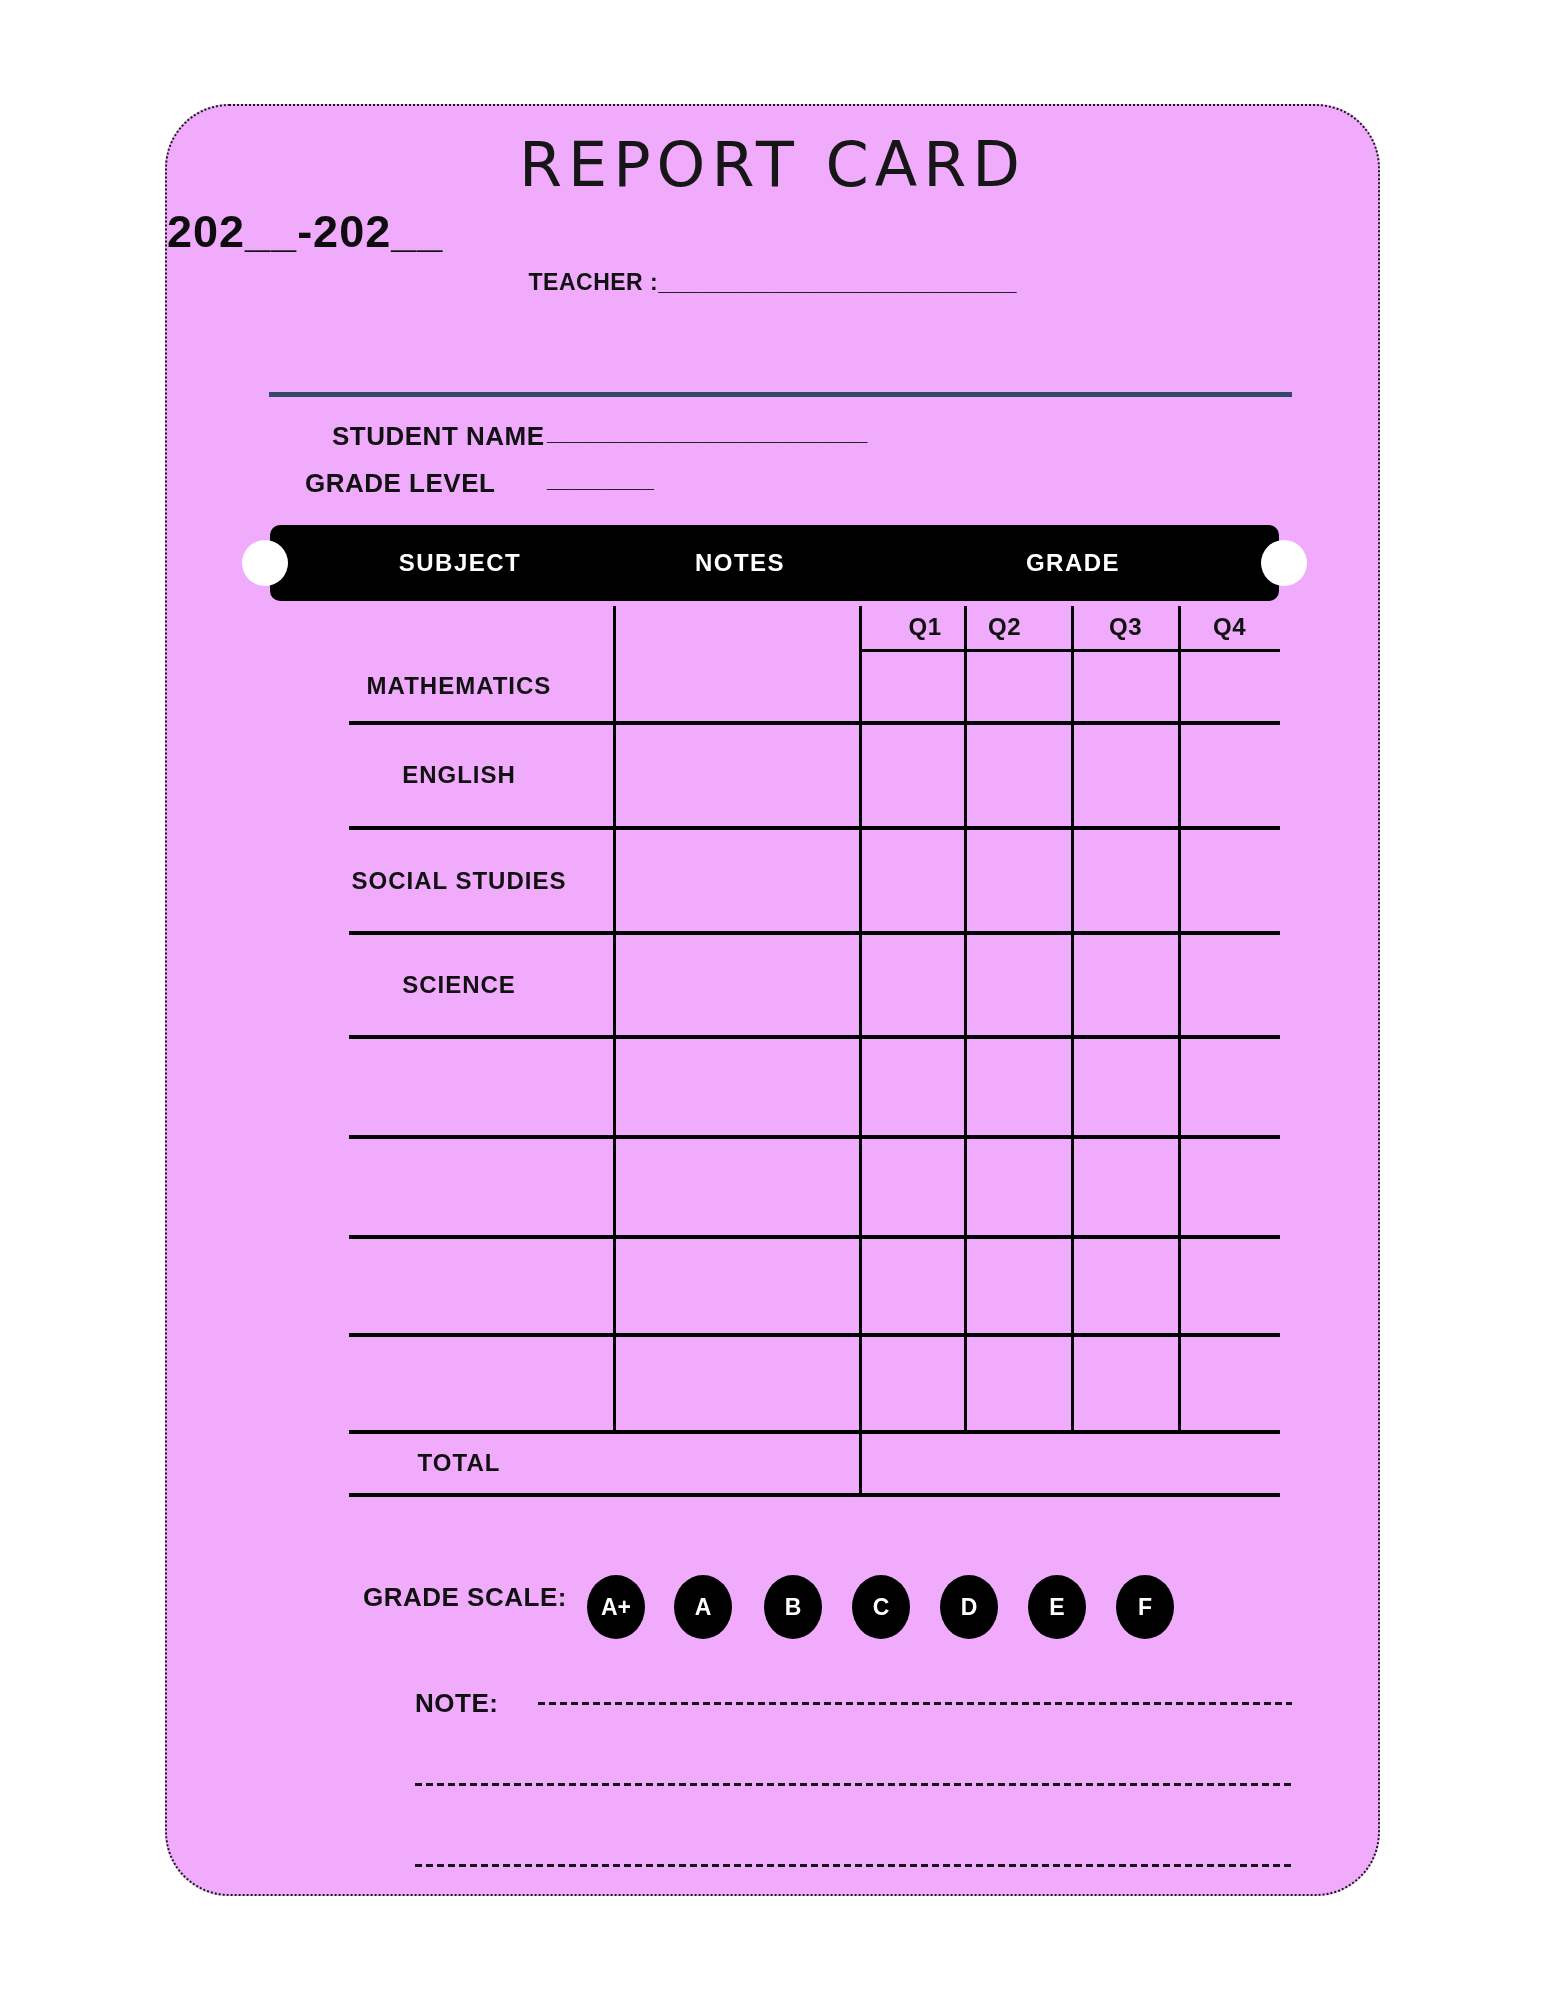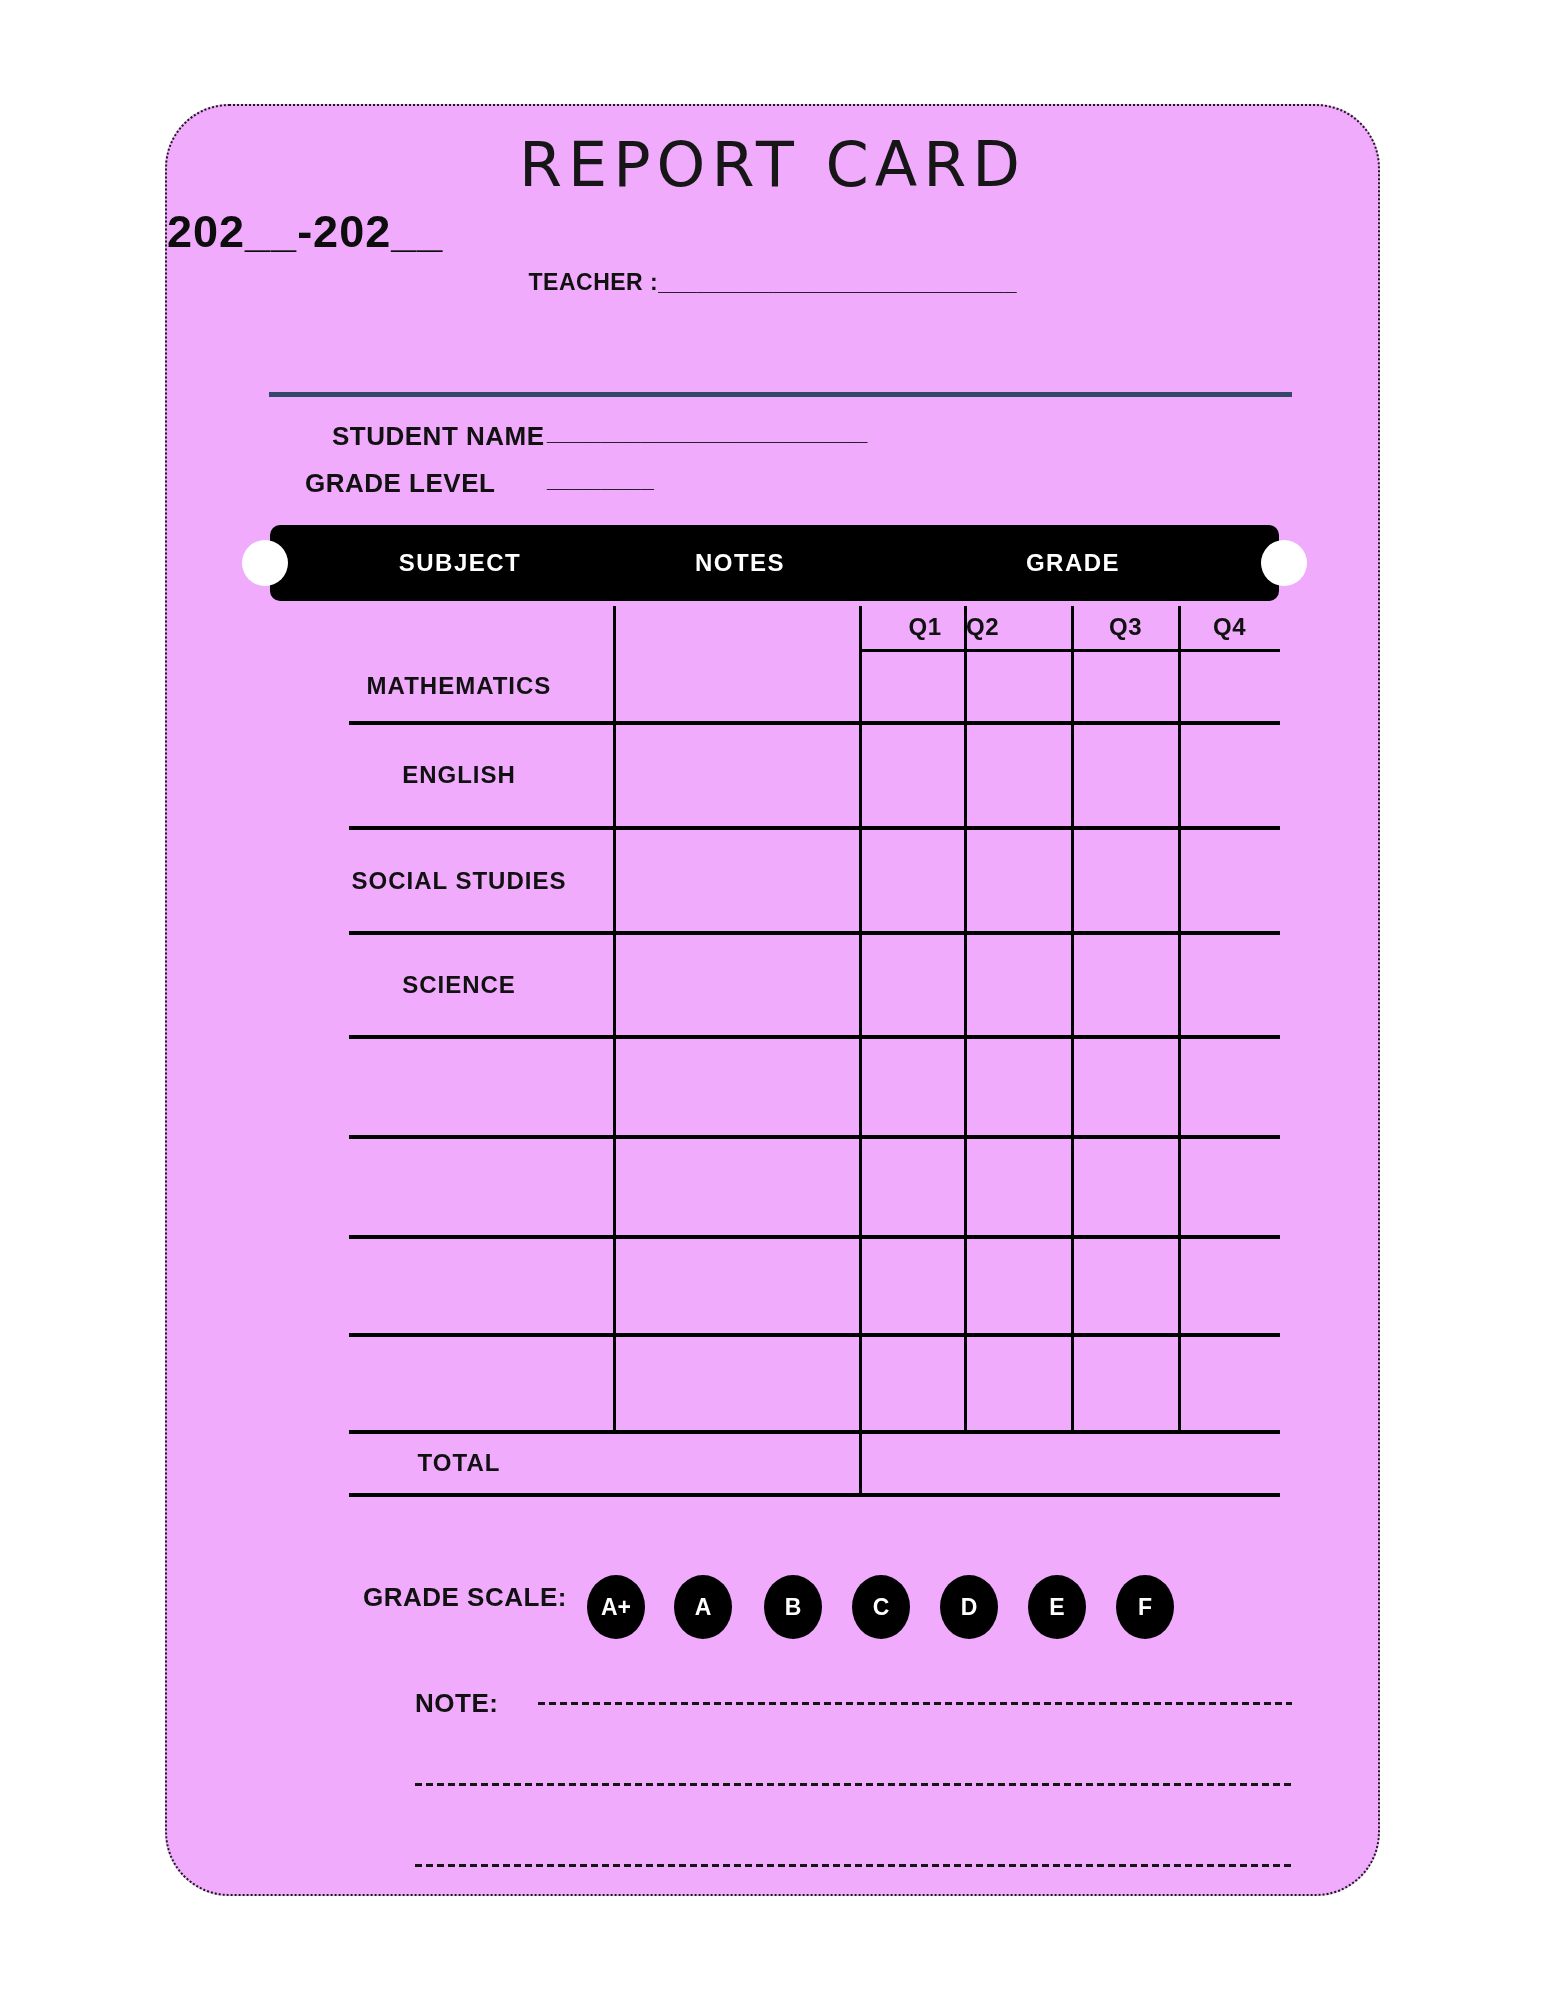--- a/index.html
+++ b/index.html
@@ -104,21 +104,21 @@
 
   <div class="abs bar">
     <span class="notch left"></span>
     <span class="notch right"></span>
     <span class="bar-label subject">SUBJECT</span>
     <span class="bar-label notes">NOTES</span>
     <span class="bar-label grade">GRADE</span>
   </div>
 
   <div class="abs q-label" style="left:693px; width:105px;padding-left:25px;">Q1</div>
-  <div class="abs q-label" style="left:762px; width:107px;">Q2</div>
+  <div class="abs q-label" style="left:784px; width:107px;">Q2</div>
   <div class="abs q-label" style="left:905px; width:107px;">Q3</div>
   <div class="abs q-label" style="left:1012px; width:101px;">Q4</div>
   <div class="abs" style="left:693px; top:543px; width:420px; height:3px; background:#000;"></div>
 
   <div class="abs vline" style="left:446px; top:500px; height:828px;"></div>
   <div class="abs vline" style="left:692px; top:500px; height:828px;"></div>
   <div class="abs vline" style="left:797px; top:500px; height:828px;"></div>
   <div class="abs vline" style="left:904px; top:500px; height:828px;"></div>
   <div class="abs vline" style="left:1011px; top:500px; height:828px;"></div>
 

